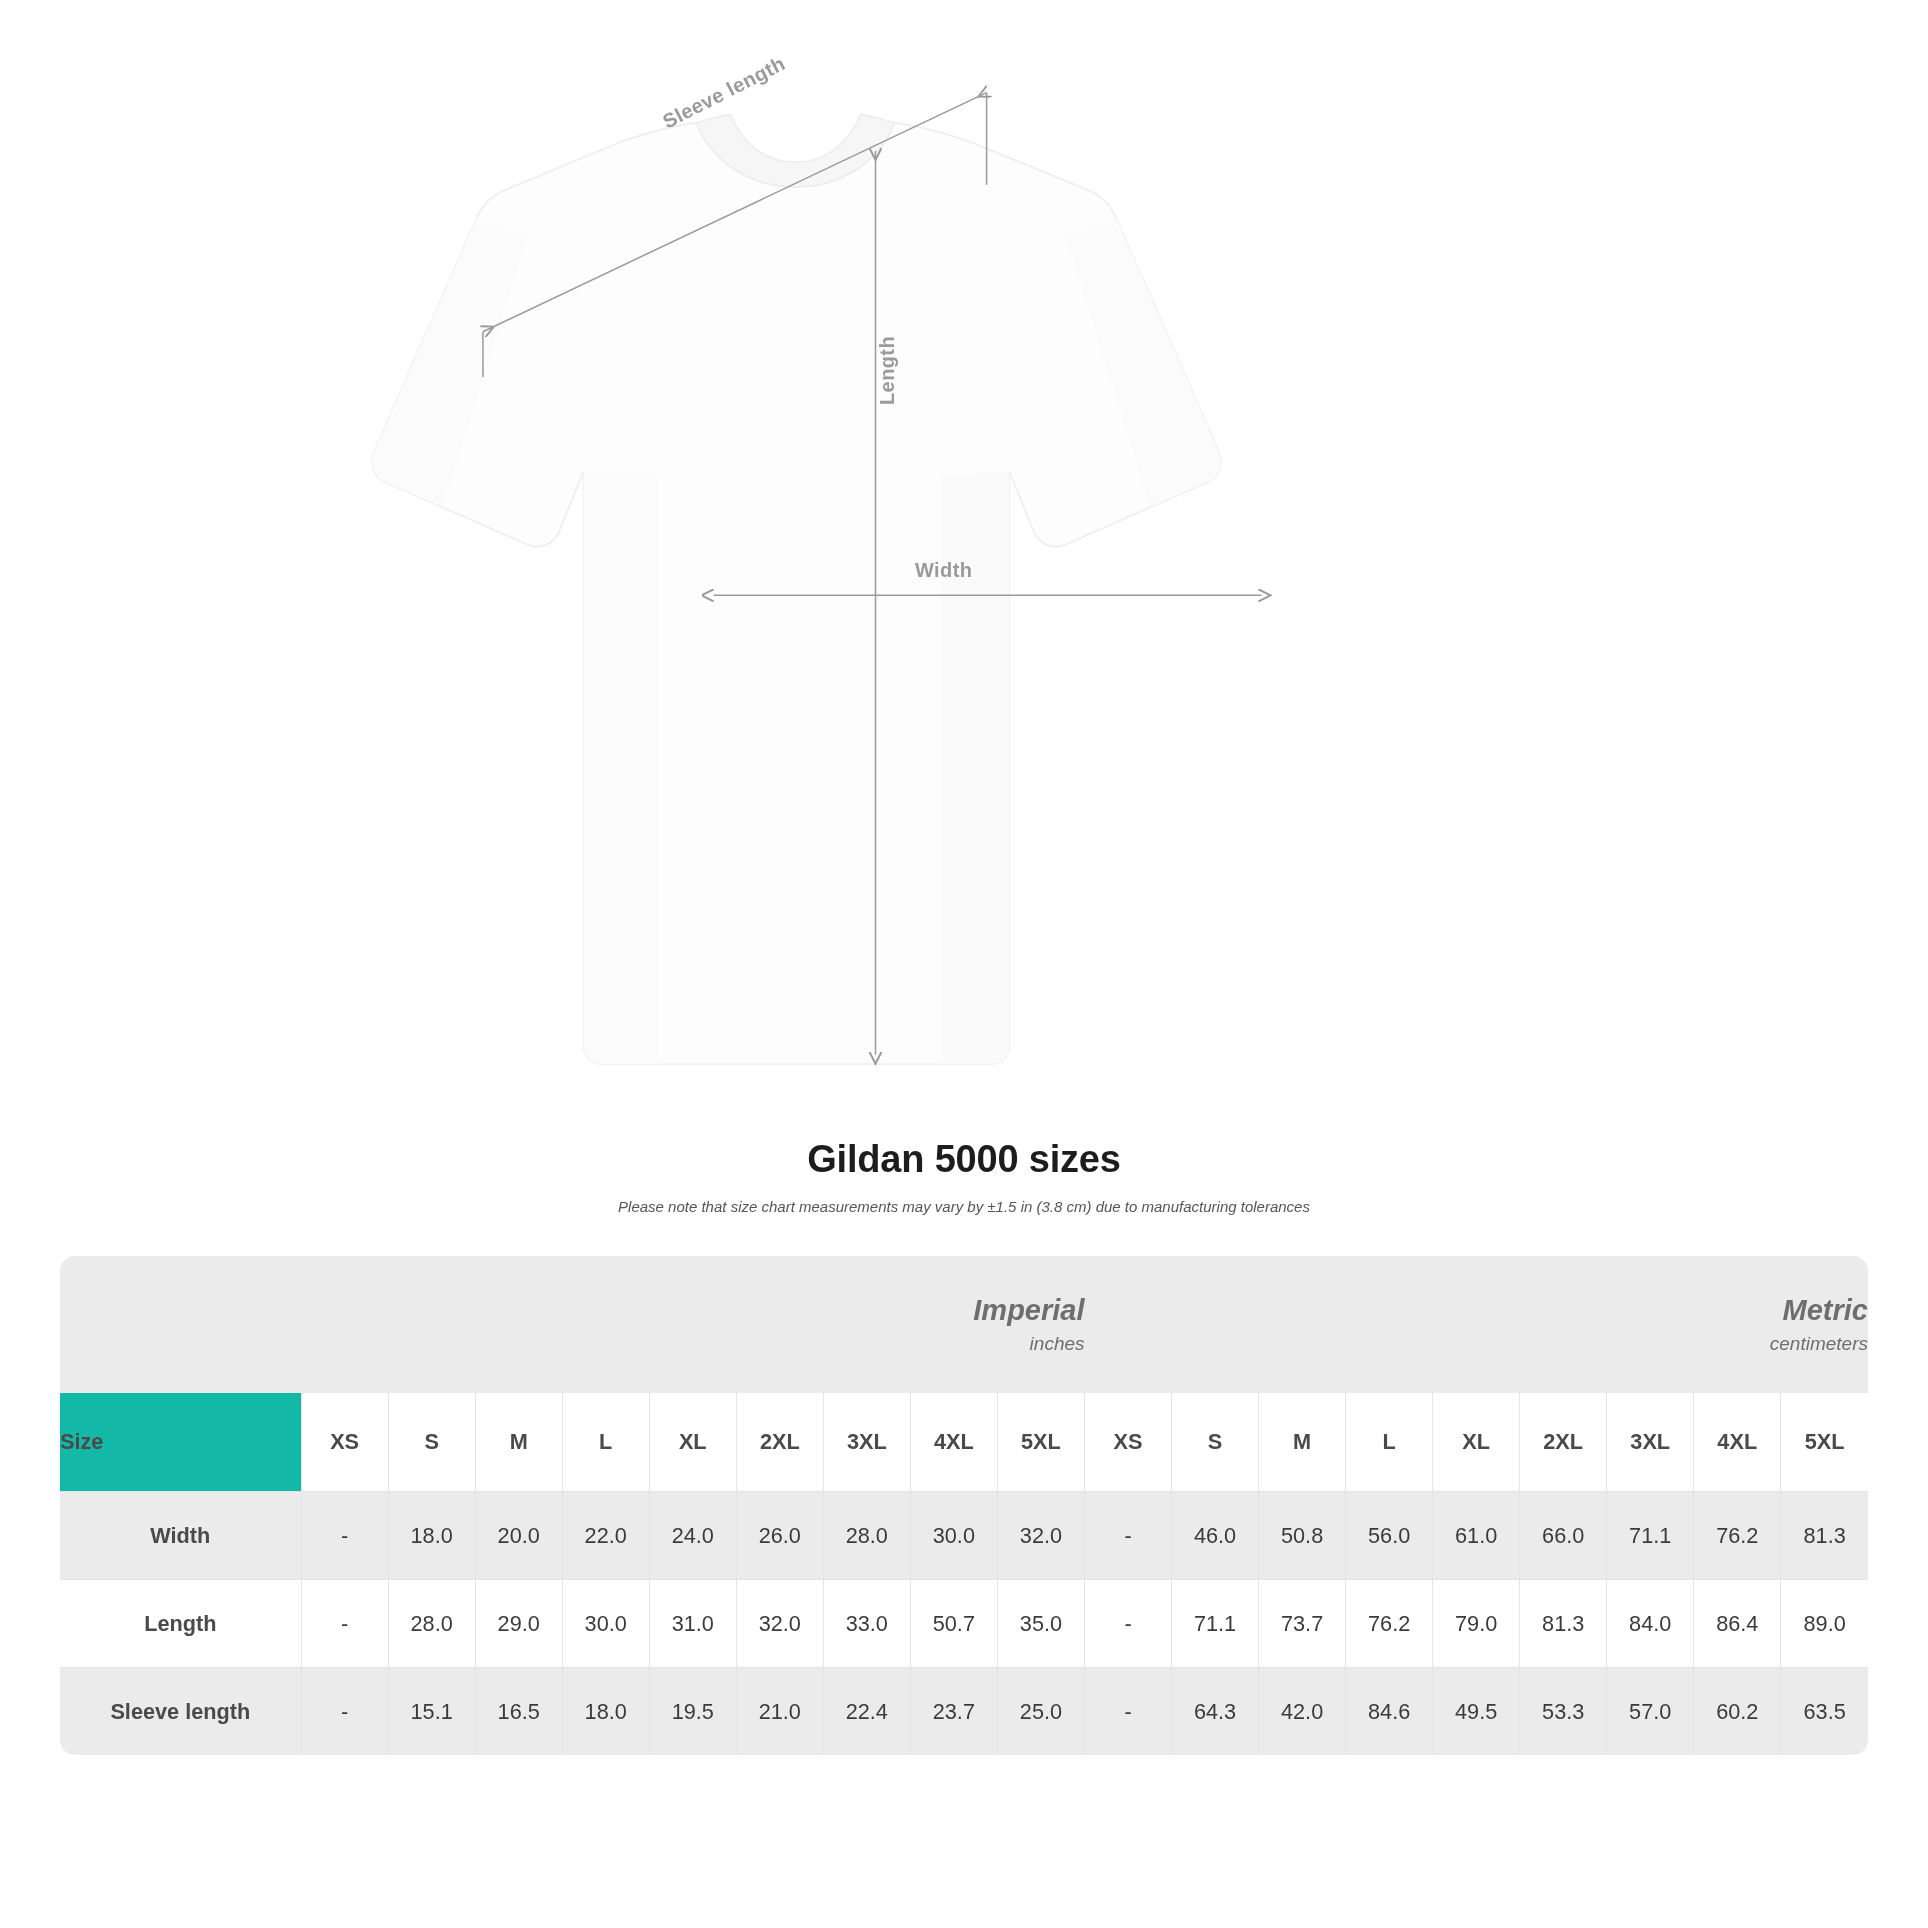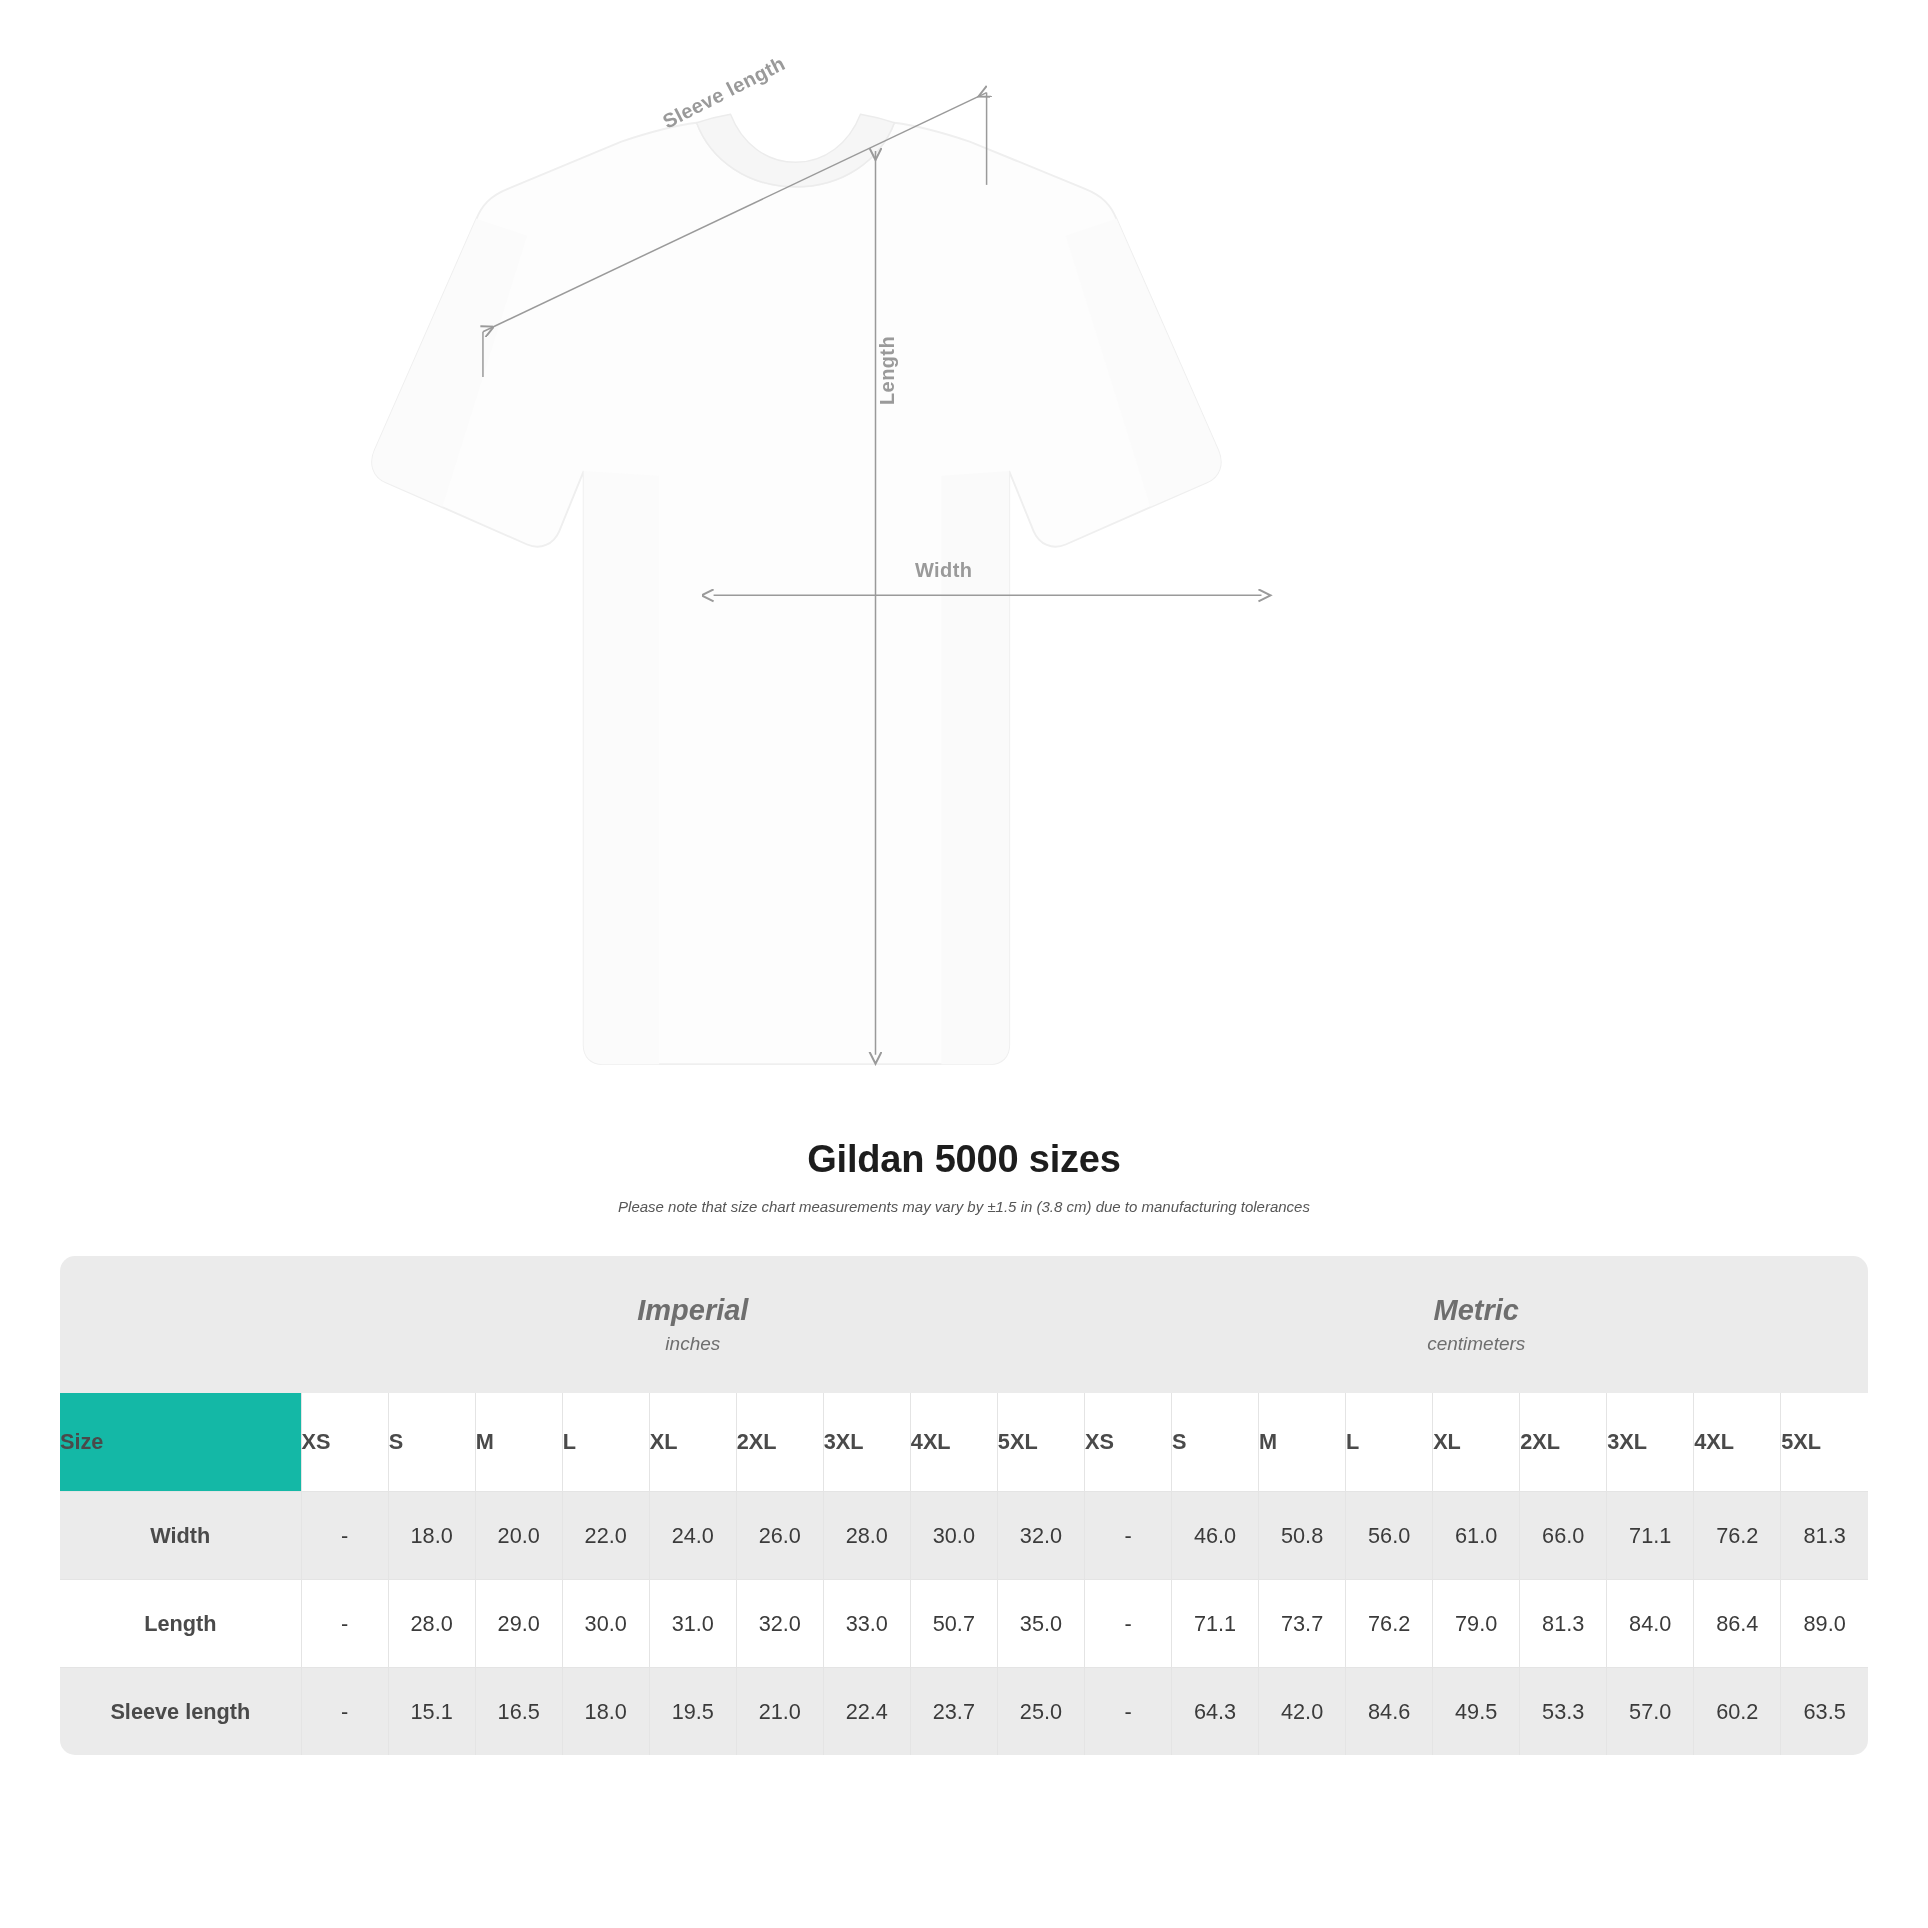--- a/index.html
+++ b/index.html
@@ -83,21 +83,21 @@
     border-collapse: collapse;
     width: 1808px;
     table-layout: fixed;
   }
   table.size-table td, table.size-table th {
     border: none;
     padding: 0;
   }
   .unit-head {
     background: #ebebeb;
-    text-align: center;
+    text-align: right;
     height: 137px;
     vertical-align: middle;
   }
   .unit-head .u-name {
     font-size: 29px;
     font-weight: bold;
     font-style: italic;
     color: #6e6e6e;
     line-height: 1.15;
   }
@@ -115,20 +115,21 @@
   }
   .size-label-cell {
     background: #14b8a6;
     text-align: left;
     font-size: 21.7px;
     font-weight: bold;
     color: #4a4a4a;
   }
   .col-head {
     background: #fff;
+    text-align: center;
     font-size: 21.7px;
     font-weight: bold;
     color: #4a4a4a;
     border-left: 0.9px solid #e4e4e4 !important;
   }
   tr.data-row td {
     height: 87px;
     text-align: center;
     font-size: 21.7px;
     color: #3b3b3b;

